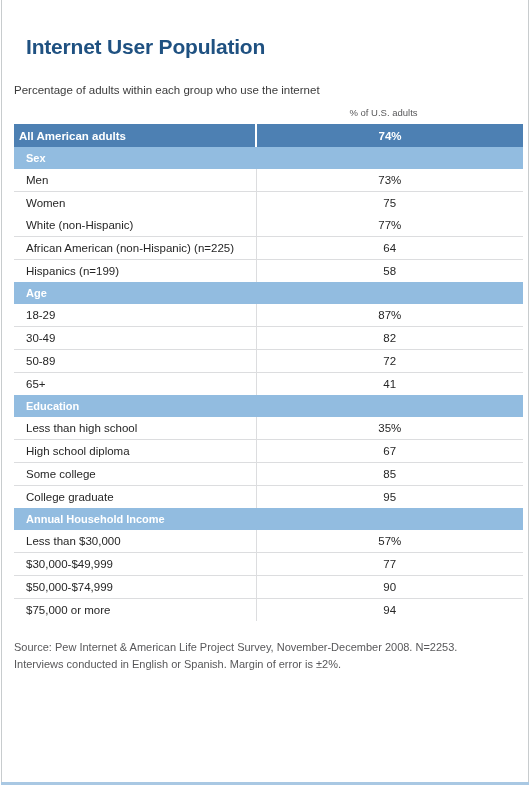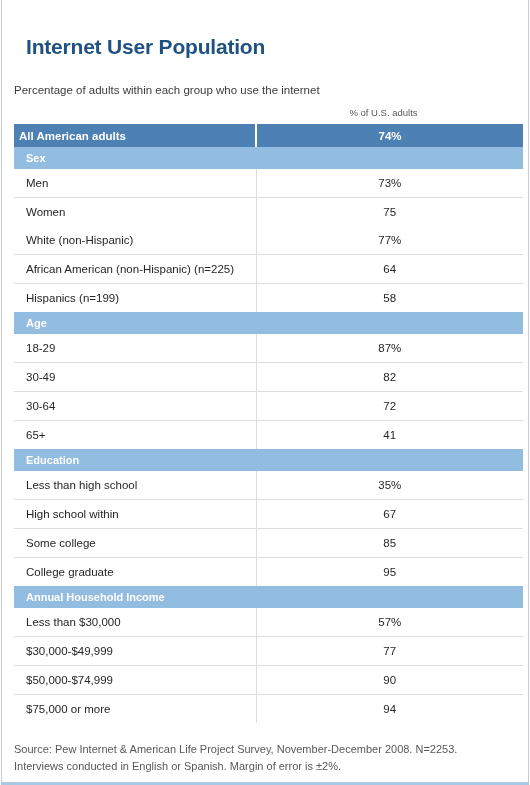--- a/index.html
+++ b/index.html
@@ -117,21 +117,21 @@
     height: 22px;
   }
   tr.section td.c-label {
     padding-left: 12px;
   }
 
   tr.datarow td {
     background: #ffffff;
     color: #262626;
     font-size: 11.5px;
-    height: 28px;
+    height: 22px;
     border-bottom: 1px solid #dcdddf;
   }
   tr.datarow td.c-label {
     padding-left: 12px;
     border-right: 1px solid #dcdddf;
   }
   tr.datarow td.c-value {
     text-align: center;
   }
   tr.datarow.last-in-group td {
@@ -205,37 +205,37 @@
           </tr>
           <tr class="datarow">
             <td class="c-label">18-29</td>
             <td class="c-value">87%</td>
           </tr>
           <tr class="datarow">
             <td class="c-label">30-49</td>
             <td class="c-value">82</td>
           </tr>
           <tr class="datarow">
-            <td class="c-label">30-64</td>
+            <td class="c-label">50-89</td>
             <td class="c-value">72</td>
           </tr>
           <tr class="datarow last-in-group tail">
             <td class="c-label">65+</td>
             <td class="c-value">41</td>
           </tr>
           <tr class="section">
             <td class="c-label">Education</td>
             <td class="c-value">&nbsp;</td>
           </tr>
           <tr class="datarow">
             <td class="c-label">Less than high school</td>
             <td class="c-value">35%</td>
           </tr>
           <tr class="datarow">
-            <td class="c-label">High school within</td>
+            <td class="c-label">High school diploma</td>
             <td class="c-value">67</td>
           </tr>
           <tr class="datarow">
             <td class="c-label">Some college</td>
             <td class="c-value">85</td>
           </tr>
           <tr class="datarow last-in-group tail">
             <td class="c-label">College graduate</td>
             <td class="c-value">95</td>
           </tr>

